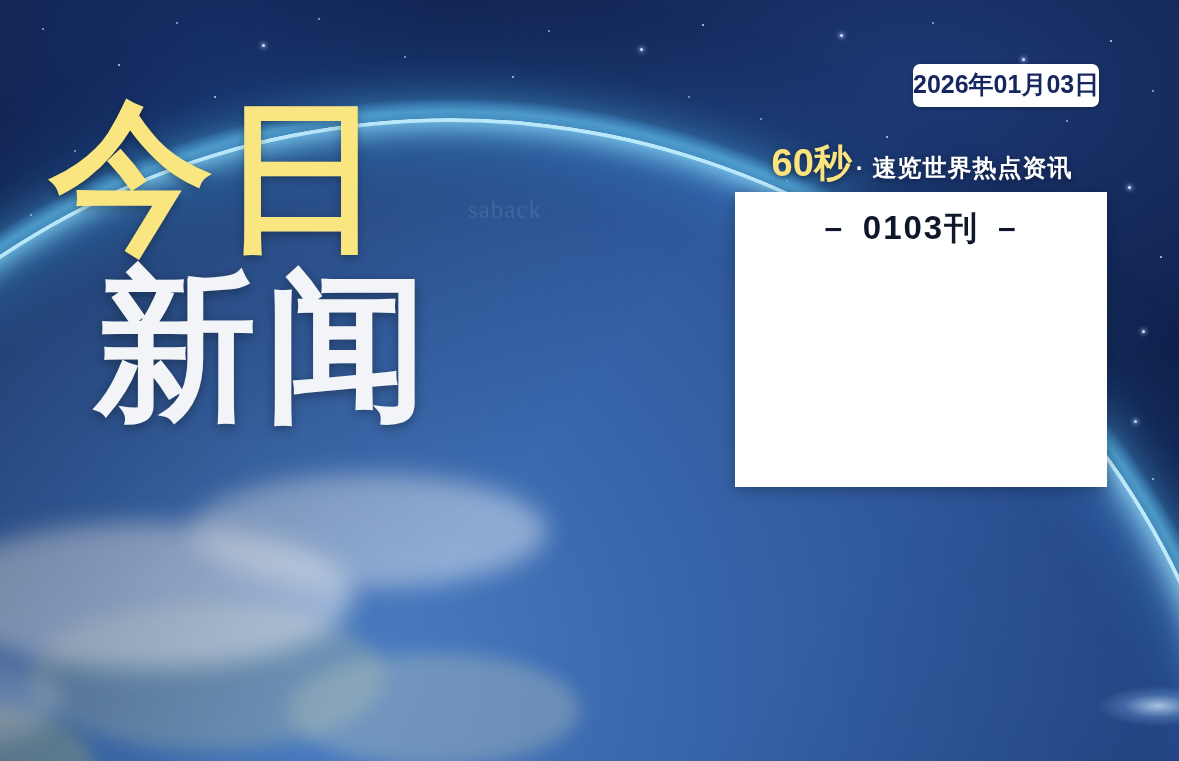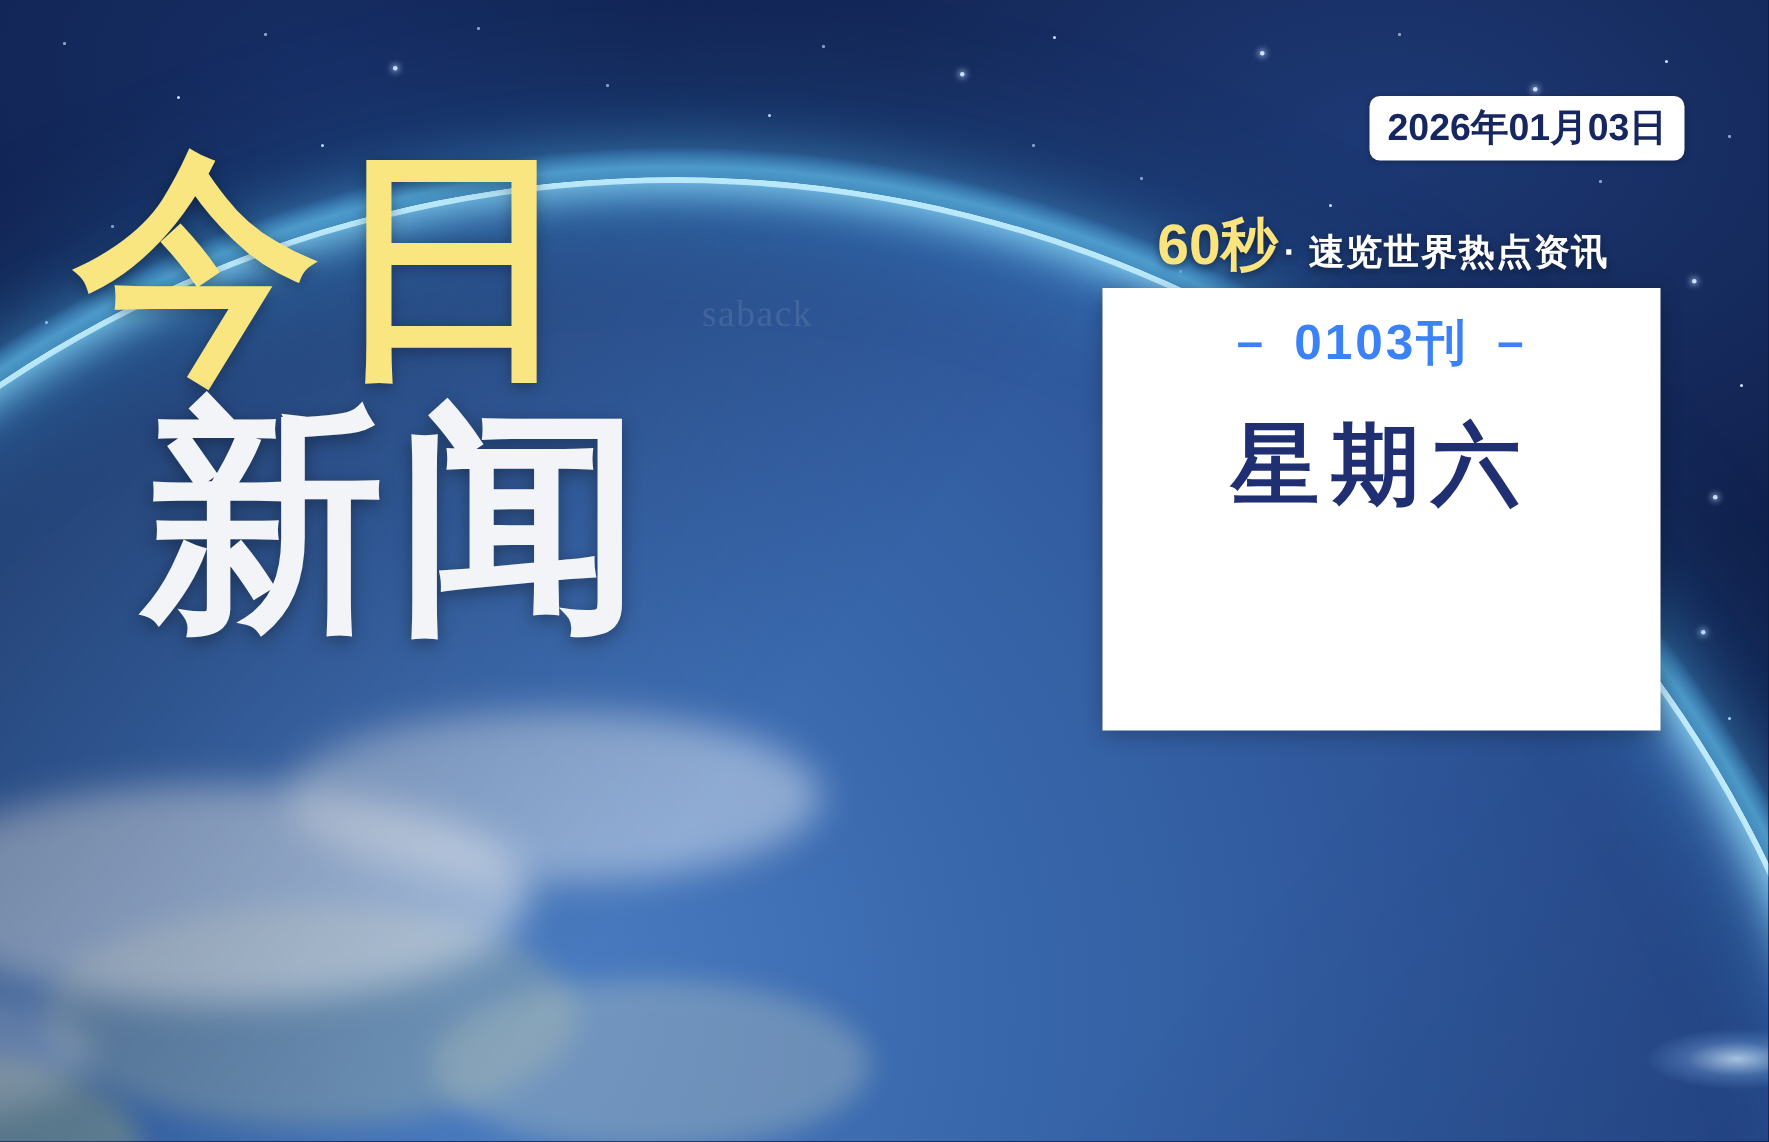--- a/index.html
+++ b/index.html
@@ -130,21 +130,21 @@
   }
   .title-1{ color:#fae681; text-shadow:0 3px 10px rgba(0,0,0,.30); }
   .title-2{ color:#f2f4f7; text-shadow:0 3px 12px rgba(0,0,0,.35); margin-top:8px;margin-left:44px; }
 
   
   .date-badge{
     position:absolute;
     left:913px; top:64px;
     background:#ffffff;
     border-radius:7px;
-    padding:4px 12px 6px;
+    padding:4px 0 6px;
     color:#16265e;
     font-size:25px;
     font-weight:bold;
     letter-spacing:0px;
     white-space:nowrap;
     box-shadow:0 1px 4px rgba(0,0,0,.25);
   }
 
   
   .tagline{
@@ -169,21 +169,21 @@
     position:absolute;
     left:735px; top:192px;
     width:372px; height:295px;
     background:#ffffff;
     display:flex; flex-direction:column;
     align-items:center; justify-content:flex-start;
     padding-top:14px;
     box-shadow:0 3px 14px rgba(0,0,0,.28);
   }
   .card-issue{
-    font-size:33px; font-weight:bold; color:#3b82f6;
+    font-size:33px; font-weight:bold; color:#0f172a;
     letter-spacing:2px; white-space:nowrap;
   }
   .card-week{
     margin-top:20px;
     font-size:59px; font-weight:bold; color:#1f2f72;
     letter-spacing:8px; white-space:nowrap;
   }
   .card-lunar{
     margin-top:14px;
     font-size:63px; font-weight:bold; color:#1f2f72;
@@ -300,17 +300,16 @@
   </div>
 
   <div class="date-badge">2026年01月03日</div>
 
   <div class="tagline">
     <span class="tag-60">60秒</span><span class="tag-rest">· 速览世界热点资讯</span>
   </div>
 
   <div class="card">
     <div class="card-issue">－ 0103刊 －</div>
-    <div class="card-week">星期六</div>
   </div>
 
 
 </div>
 
 </body></html>

